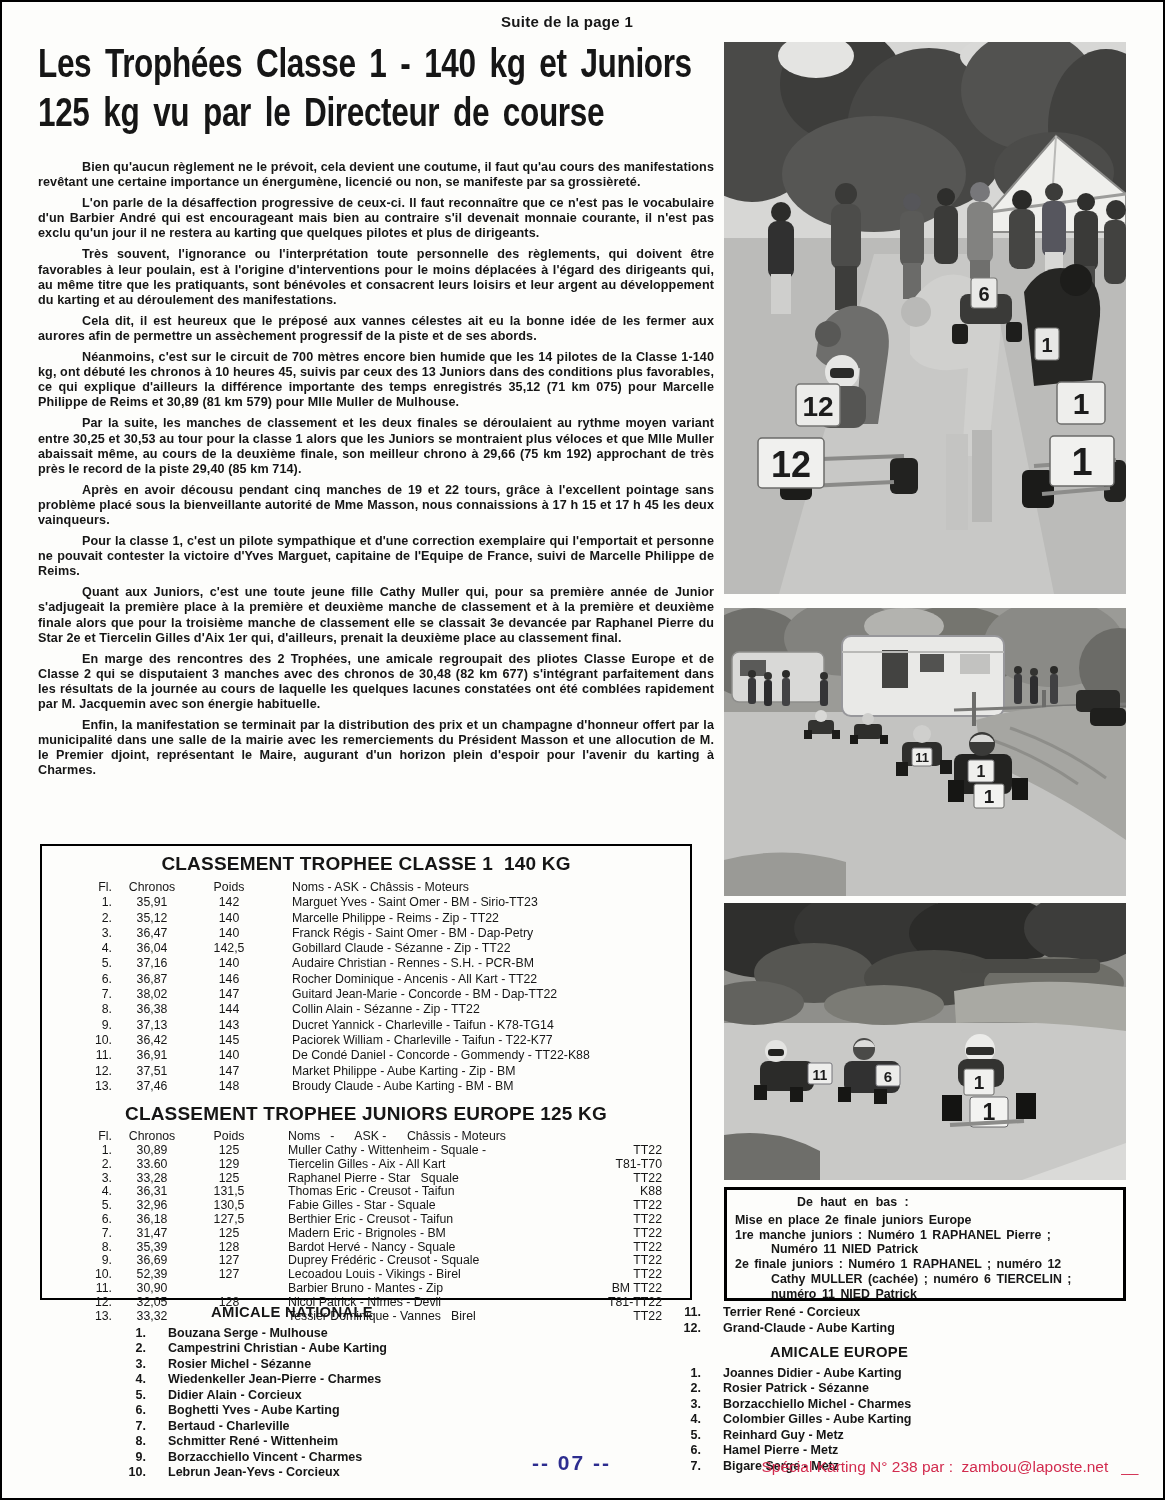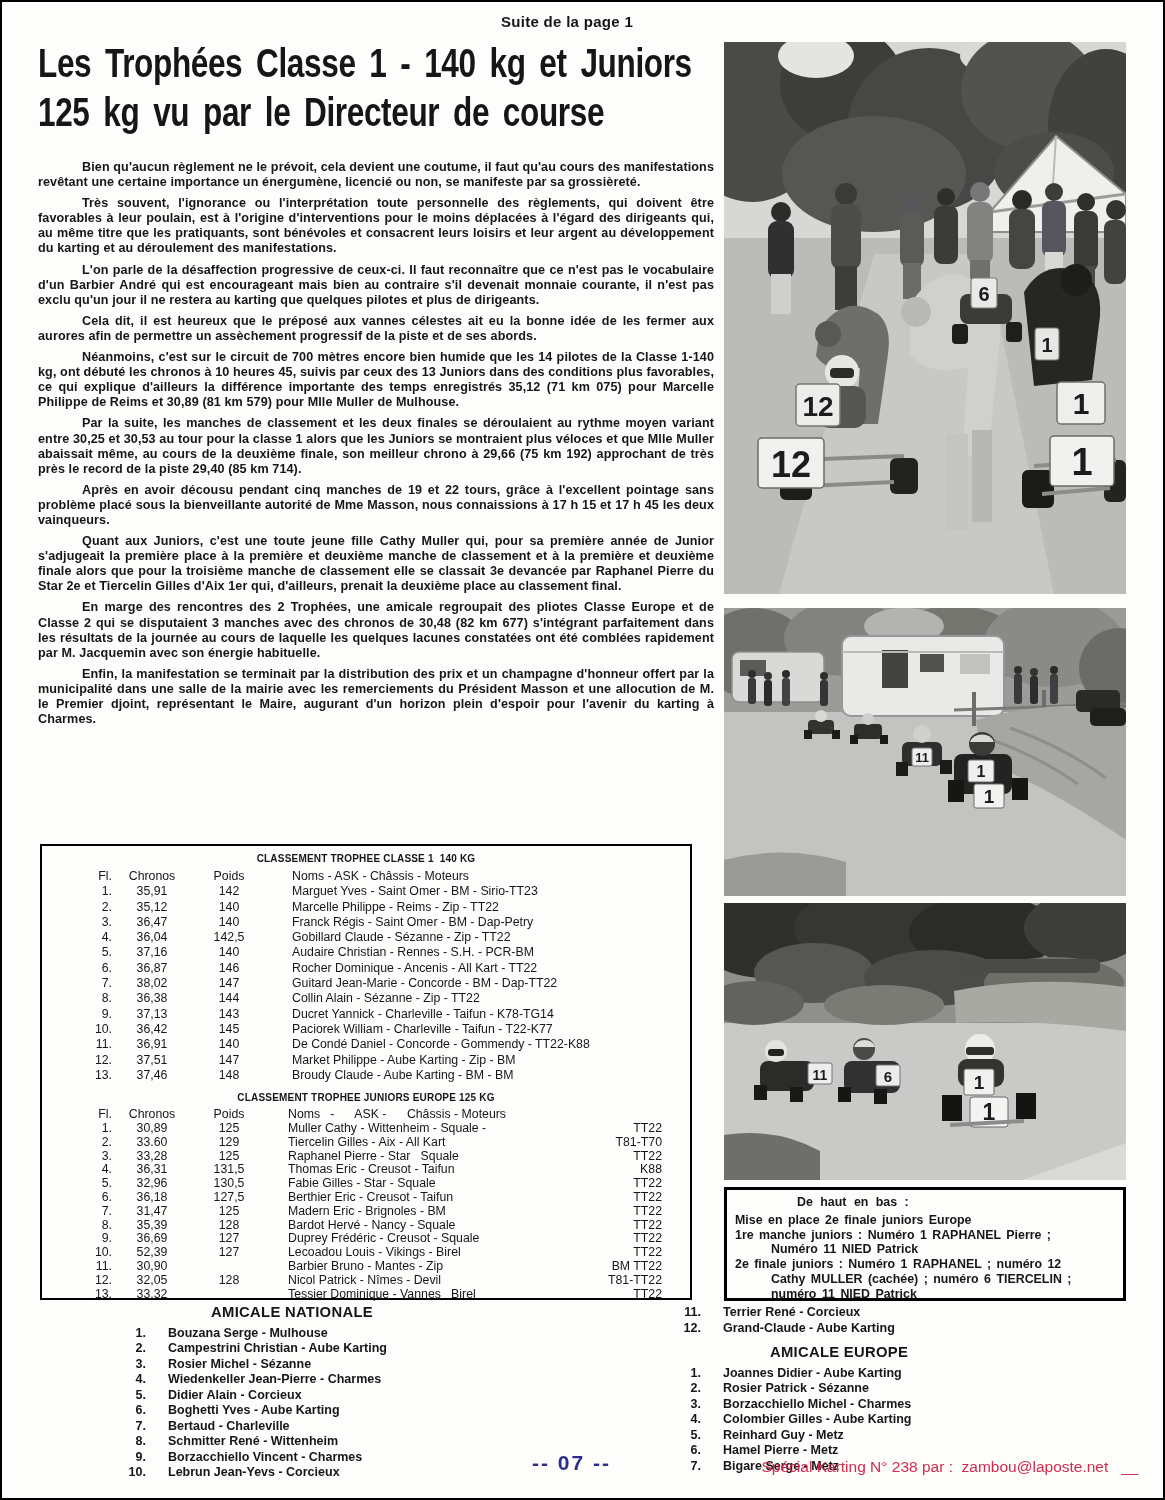--- a/index.html
+++ b/index.html
@@ -21,21 +21,21 @@
 
   
   #article { left:36px; top:158px; width:676px; font-size:12.6px; font-weight:bold;
     line-height:15.1px; text-align:justify; letter-spacing:.1px; }
   #article p { margin:0 0 6px; text-indent:44px; }
   #signature { text-align:right; padding-right:16px; font-weight:bold; font-size:13px; margin-top:2px; }
 
   
   #tables-box { left:38px; top:842px; width:652px; height:456px;
     border:2px solid #000; box-sizing:border-box; padding-top:5px; }
-  .tbl-title { text-align:center; font-weight:bold; font-size:10px;
+  .tbl-title { text-align:center; font-weight:bold; font-size:19px;
     letter-spacing:.2px; margin:2px 0 5px; white-space:pre; }
   .t-row { display:flex; font-weight:normal; font-size:12.3px; }
   #t1 .t-row { line-height:15.3px; }
   #t2 .t-row { line-height:13.8px; }
   .c-pos { width:70px; text-align:right; }
   .c-chr { width:80px; text-align:center; }
   .c-poi { width:74px; text-align:center; }
   .c-nom { flex:1; padding-left:26px; white-space:pre; overflow:hidden; }
   #t2 .c-nom { padding-left:22px; }
   .c-mot { width:112px; text-align:right; padding-right:28px; white-space:pre; }
@@ -78,26 +78,27 @@
 <body>
 
 <div class="page">
 
   <div class="abs" id="continuation">Suite de la page 1</div>
   <div class="abs title-line" id="title-line1">Les Trophées Classe 1 - 140 kg et Juniors</div>
   <div class="abs title-line" id="title-line2">125 kg vu par le Directeur de course</div>
 
   <div class="abs" id="article">
     <p>Bien qu'aucun règlement ne le prévoit, cela devient une coutume, il faut qu'au cours des manifestations revêtant une certaine importance un énergumène, licencié ou non, se manifeste par sa grossièreté.</p>
+    <p>L'on parle de la désaffection progressive de ceux-ci. Il faut reconnaître que ce n'est pas le vocabulaire d'un Barbier André qui est encourageant mais bien au contraire s'il devenait monnaie courante, il n'est pas exclu qu'un jour il ne restera au karting que quelques pilotes et plus de dirigeants.</p>
     <p>Très souvent, l'ignorance ou l'interprétation toute personnelle des règlements, qui doivent être favorables à leur poulain, est à l'origine d'interventions pour le moins déplacées à l'égard des dirigeants qui, au même titre que les pratiquants, sont bénévoles et consacrent leurs loisirs et leur argent au développement du karting et au déroulement des manifestations.</p>
-    <p>L'on parle de la désaffection progressive de ceux-ci. Il faut reconnaître que ce n'est pas le vocabulaire d'un Barbier André qui est encourageant mais bien au contraire s'il devenait monnaie courante, il n'est pas exclu qu'un jour il ne restera au karting que quelques pilotes et plus de dirigeants.</p>
     <p>Cela dit, il est heureux que le préposé aux vannes célestes ait eu la bonne idée de les fermer aux aurores afin de permettre un assèchement progressif de la piste et de ses abords.</p>
     <p>Néanmoins, c'est sur le circuit de 700 mètres encore bien humide que les 14 pilotes de la Classe 1-140 kg, ont débuté les chronos à 10 heures 45, suivis par ceux des 13 Juniors dans des conditions plus favorables, ce qui explique d'ailleurs la différence importante des temps enregistrés 35,12 (71 km 075) pour Marcelle Philippe de Reims et 30,89 (81 km 579) pour Mlle Muller de Mulhouse.</p>
     <p>Par la suite, les manches de classement et les deux finales se déroulaient au rythme moyen variant entre 30,25 et 30,53 au tour pour la classe 1 alors que les Juniors se montraient plus véloces et que Mlle Muller abaissait même, au cours de la deuxième finale, son meilleur chrono à 29,66 (75 km 192) approchant de très près le record de la piste 29,40 (85 km 714).</p>
     <p>Après en avoir décousu pendant cinq manches de 19 et 22 tours, grâce à l'excellent pointage sans problème placé sous la bienveillante autorité de Mme Masson, nous connaissions à 17 h 15 et 17 h 45 les deux vainqueurs.</p>
+    <p>Pour la classe 1, c'est un pilote sympathique et d'une correction exemplaire qui l'emportait et personne ne pouvait contester la victoire d'Yves Marguet, capitaine de l'Equipe de France, suivi de Marcelle Philippe de Reims.</p>
     <p>Quant aux Juniors, c'est une toute jeune fille Cathy Muller qui, pour sa première année de Junior s'adjugeait la première place à la première et deuxième manche de classement et à la première et deuxième finale alors que pour la troisième manche de classement elle se classait 3e devancée par Raphanel Pierre du Star 2e et Tiercelin Gilles d'Aix 1er qui, d'ailleurs, prenait la deuxième place au classement final.</p>
     <p>En marge des rencontres des 2 Trophées, une amicale regroupait des pliotes Classe Europe et de Classe 2 qui se disputaient 3 manches avec des chronos de 30,48 (82 km 677) s'intégrant parfaitement dans les résultats de la journée au cours de laquelle les quelques lacunes constatées ont été comblées rapidement par M. Jacquemin avec son énergie habituelle.</p>
     <p>Enfin, la manifestation se terminait par la distribution des prix et un champagne d'honneur offert par la municipalité dans une salle de la mairie avec les remerciements du Président Masson et une allocution de M. le Premier djoint, représentant le Maire, augurant d'un horizon plein d'espoir pour l'avenir du karting à Charmes.</p>
   </div>
 
   <div class="abs" id="tables-box">
     <div id="t1">
       <div class="tbl-title">CLASSEMENT TROPHEE CLASSE 1  140 KG</div>
       <div class="t-row">
         <span class="c-pos">Fl.</span>

